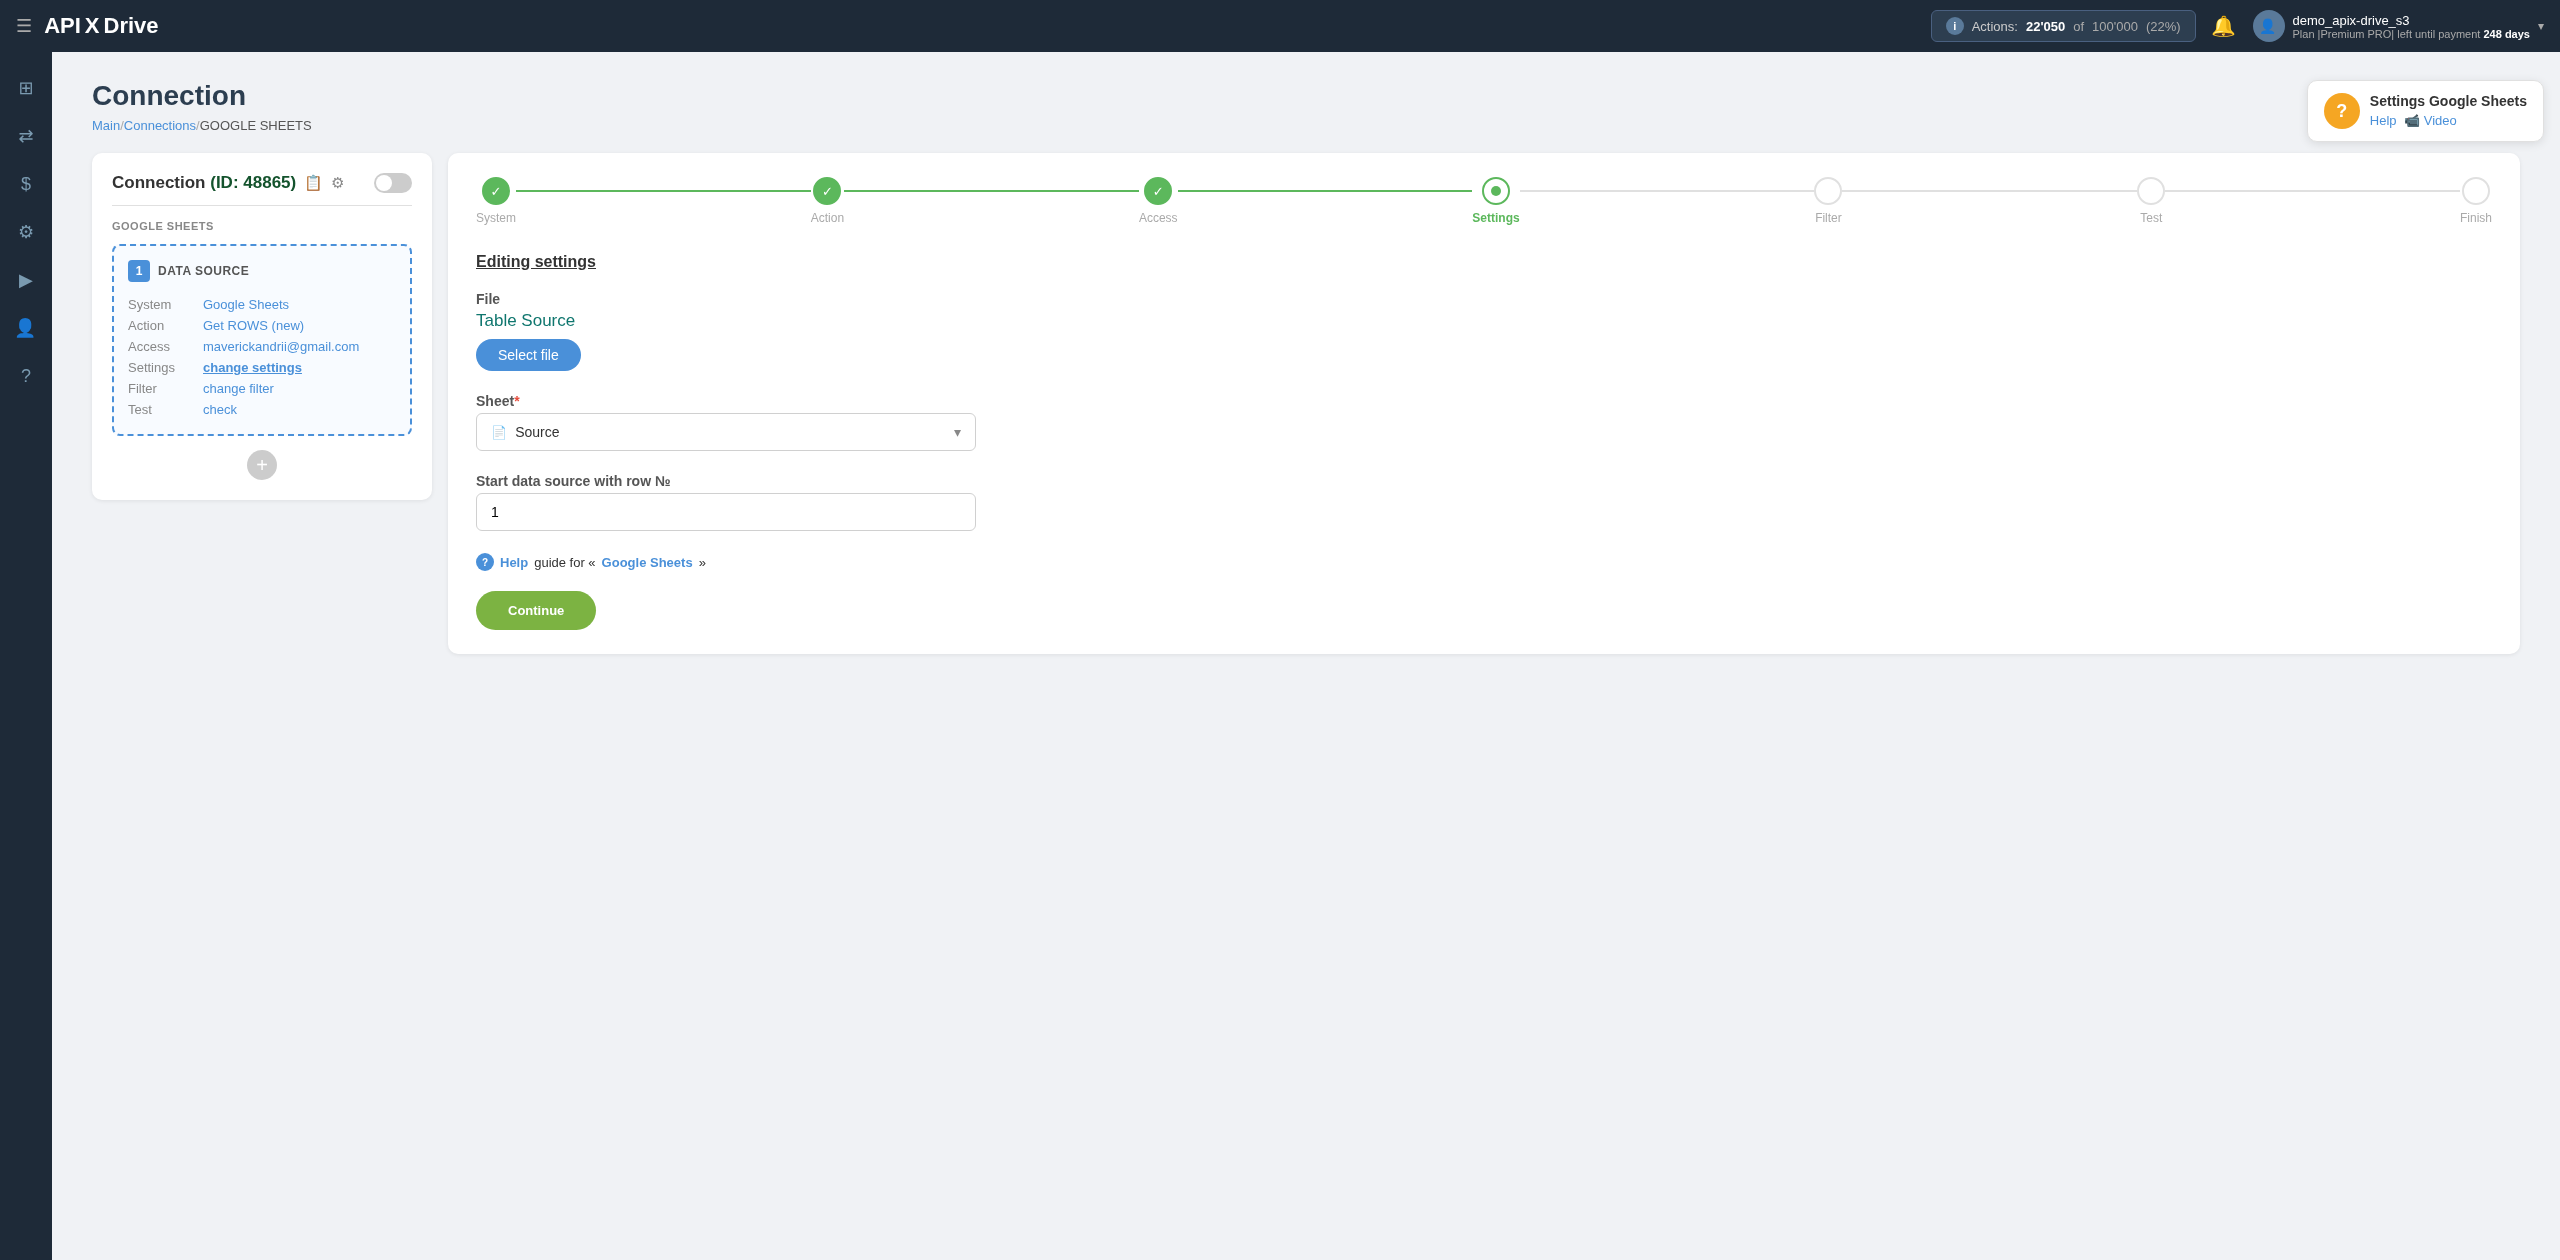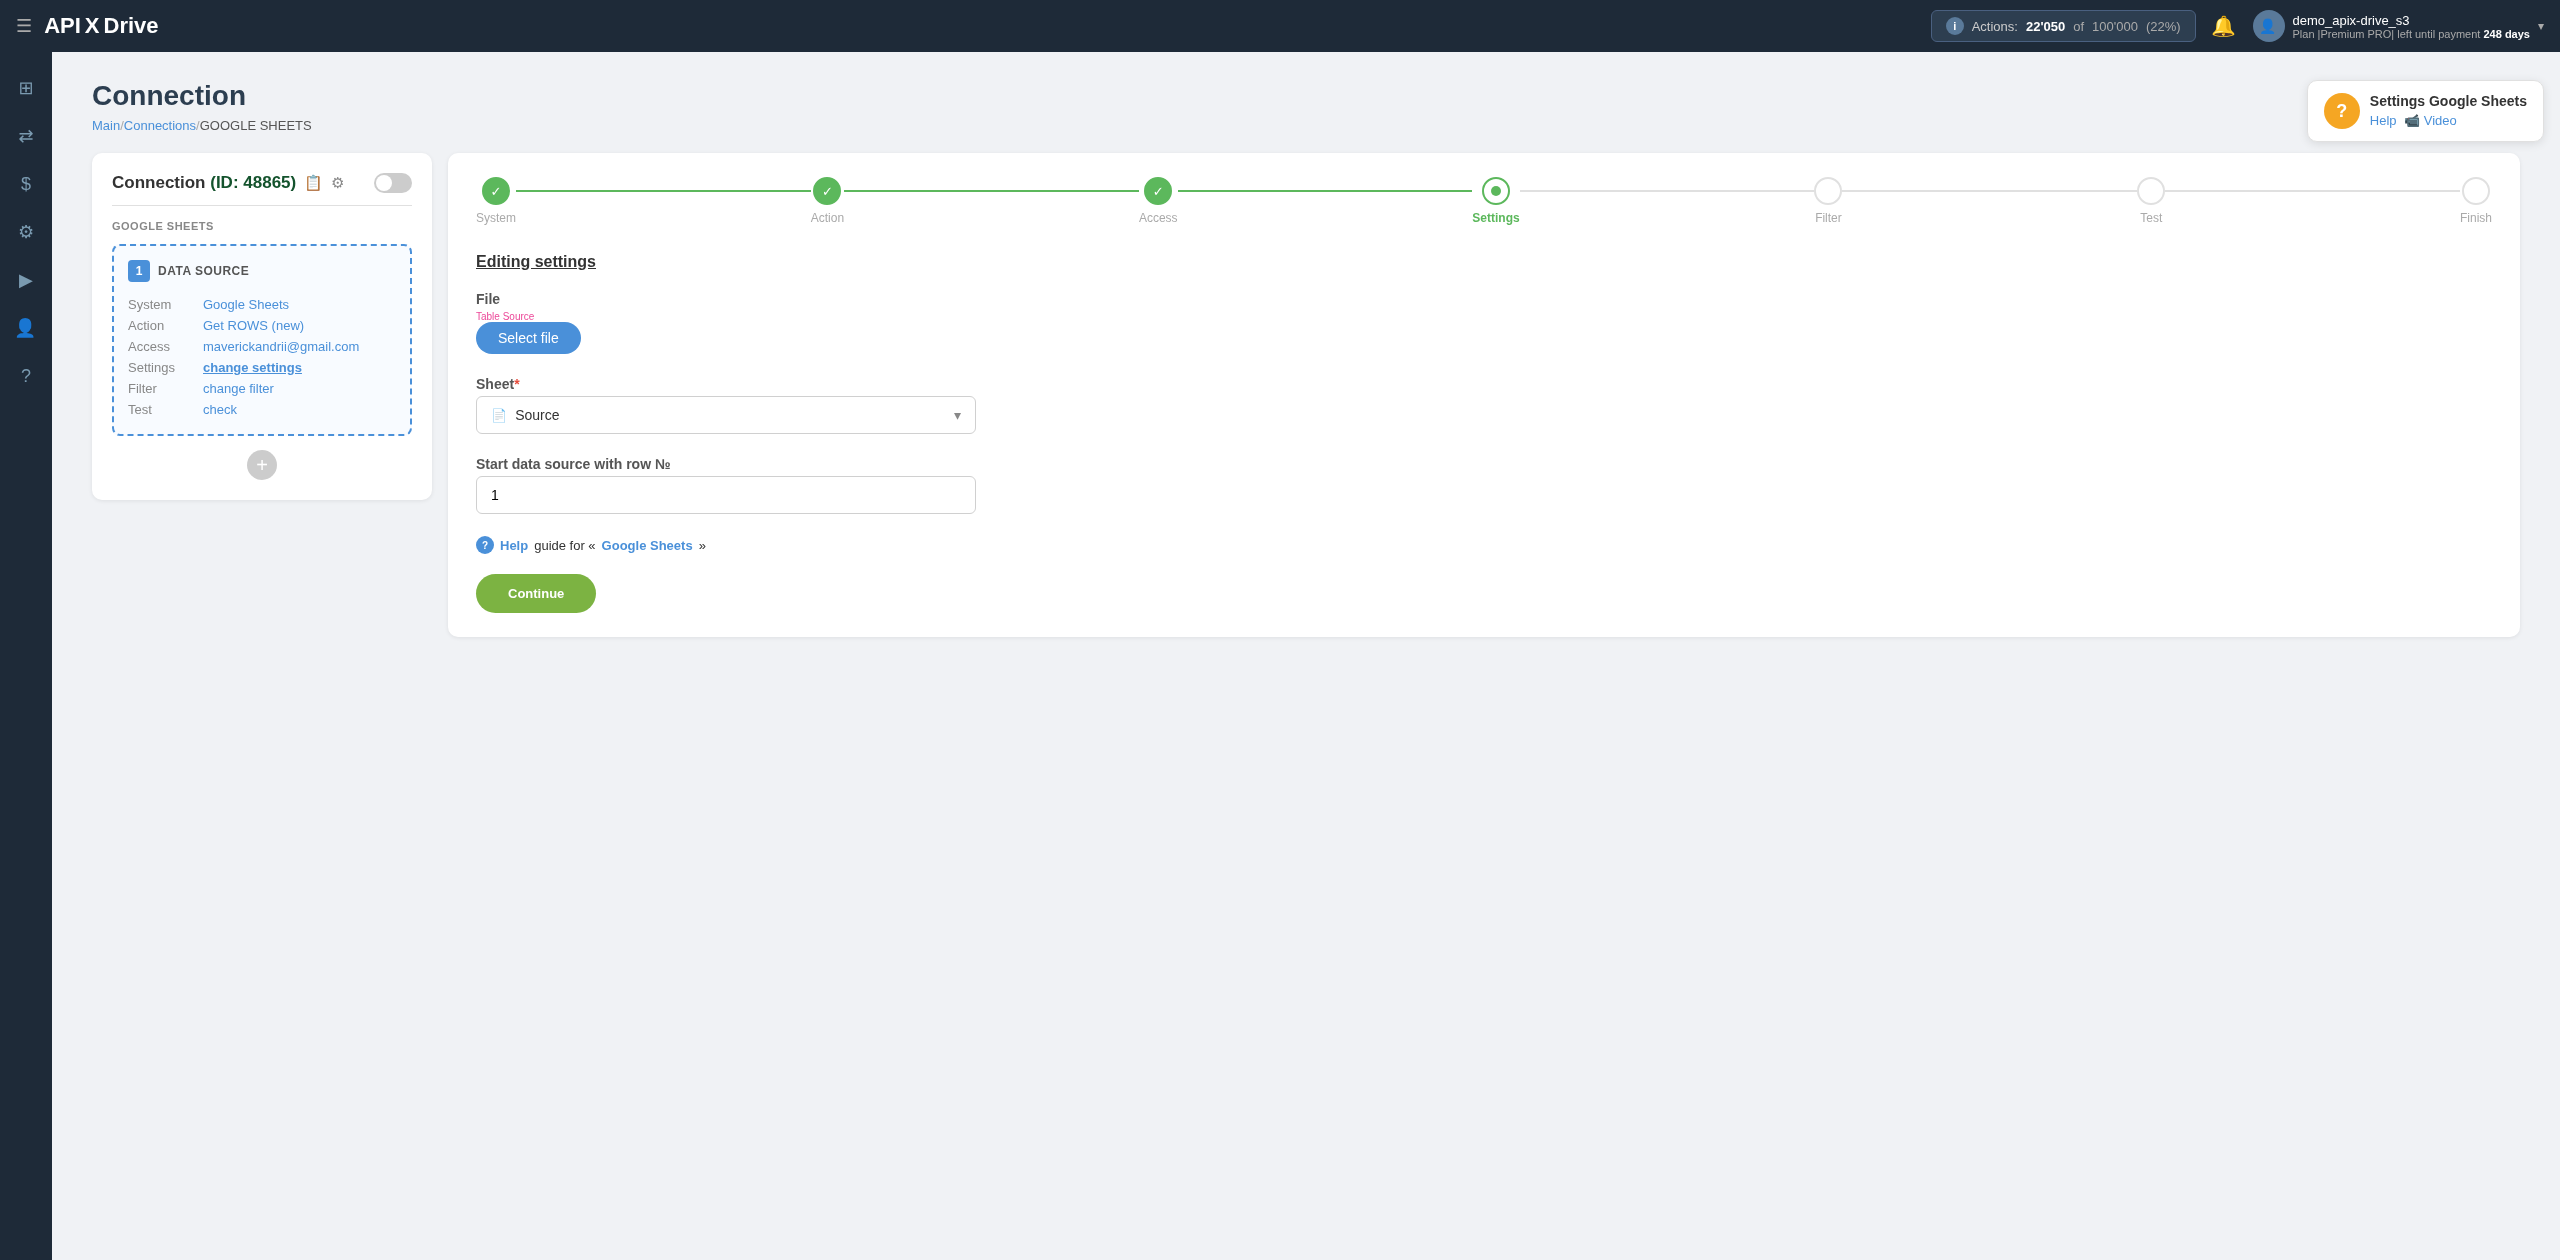--- a/index.html
+++ b/index.html
@@ -329,22 +329,23 @@
 
     
     .field-group { margin-bottom: 22px; }
     .field-label {
       font-size: 14px;
       font-weight: 600;
       color: #555;
       margin-bottom: 4px;
     }
     .field-sublabel {
-      font-size: 10px;
-      color: #ec4899;
+      font-size: 17px;
+      color: #0f766e;
+      margin-bottom: 8px;
     }
     .select-file-btn {
       background: #4a90d9;
       color: white;
       border: none;
       border-radius: 20px;
       padding: 8px 22px;
       font-size: 14px;
       cursor: pointer;
       font-weight: 500;

